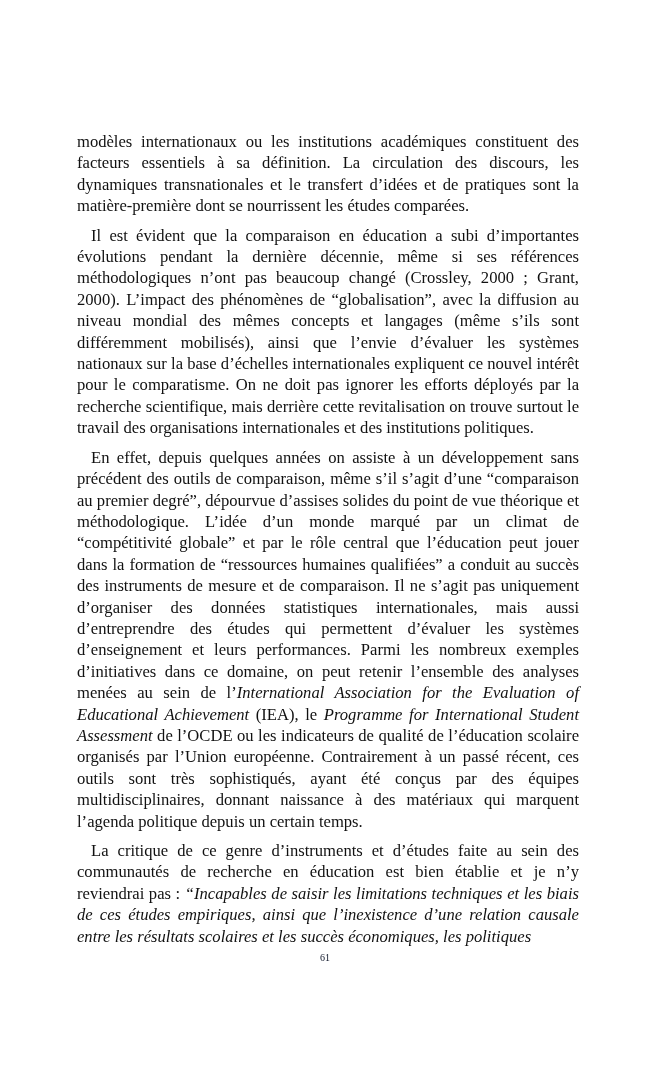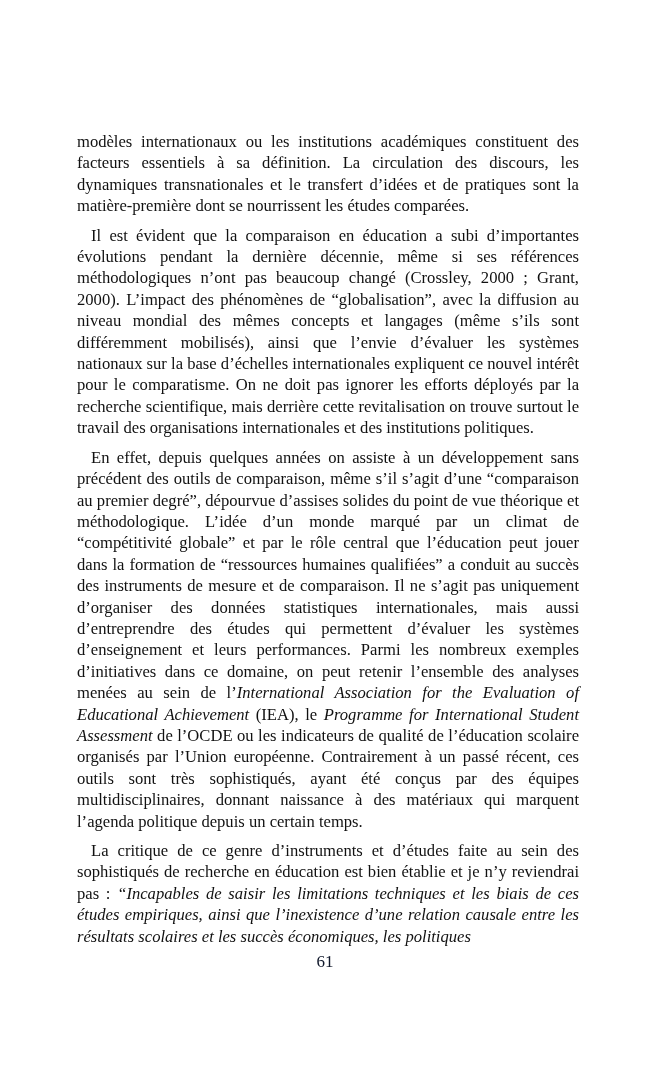--- a/index.html
+++ b/index.html
@@ -20,31 +20,31 @@
     text-indent: 14px;
   }
   .para.first { text-indent: 0; }
   .para em { font-style: italic; }
   .folio {
     position: absolute;
     left: 0; right: 0;
     top: 952px;
     text-align: center;
     font-family: "Liberation Serif", "DejaVu Serif", serif;
-    font-size: 17px;
+    font-size: 10px;
     color: #0f172a;
   }
 </style>
 </head>
 <body>
 
 <div class="page">
   <p class="para first">
     <span>modèles internationaux ou les institutions académiques constituent des facteurs essentiels à sa définition. La circulation des discours, les dynamiques transnationales et le transfert d’idées et de pratiques sont la matière-première dont se nourrissent les études comparées.</span>
   </p>
   <p class="para">
     <span>Il est évident que la comparaison en éducation a subi d’importantes évolutions pendant la dernière décennie, même si ses références méthodologiques n’ont pas beaucoup changé (Crossley, 2000 ; Grant, 2000). L’impact des phénomènes de “globalisation”, avec la diffusion au niveau mondial des mêmes concepts et langages (même s’ils sont différemment mobilisés), ainsi que l’envie d’évaluer les systèmes nationaux sur la base d’échelles internationales expliquent ce nouvel intérêt pour le comparatisme. On ne doit pas ignorer les efforts déployés par la recherche scientifique, mais derrière cette revitalisation on trouve surtout le travail des organisations internationales et des institutions politiques.</span>
   </p>
   <p class="para"><span>En effet, depuis quelques années on assiste à un développement sans précédent des outils de comparaison, même s’il s’agit d’une “comparaison au premier degré”, dépourvue d’assises solides du point de vue théorique et méthodologique. L’idée d’un monde marqué par un climat de “compétitivité globale” et par le rôle central que l’éducation peut jouer dans la formation de “ressources humaines qualifiées” a conduit au succès des instruments de mesure et de comparaison. Il ne s’agit pas uniquement d’organiser des données statistiques internationales, mais aussi d’entreprendre des études qui permettent d’évaluer les systèmes d’enseignement et leurs performances. Parmi les nombreux exemples d’initiatives dans ce domaine, on peut retenir l’ensemble des analyses menées au sein de l’</span><em>International Association for the Evaluation of Educational Achievement</em><span> (IEA), le </span><em>Programme for International Student Assessment</em><span> de l’OCDE ou les indicateurs de qualité de l’éducation scolaire organisés par l’Union européenne. Contrairement à un passé récent, ces outils sont très sophistiqués, ayant été conçus par des équipes multidisciplinaires, donnant naissance à des matériaux qui marquent l’agenda politique depuis un certain temps.</span></p>
-  <p class="para"><span>La critique de ce genre d’instruments et d’études faite au sein des sophistiqués de recherche en éducation est bien établie et je n’y reviendrai pas : </span><em>“Incapables de saisir les limitations techniques et les biais de ces études empiriques, ainsi que l’inexistence d’une relation causale entre les résultats scolaires et les succès économiques, les politiques</em></p>
+  <p class="para"><span>La critique de ce genre d’instruments et d’études faite au sein des communautés de recherche en éducation est bien établie et je n’y reviendrai pas : </span><em>“Incapables de saisir les limitations techniques et les biais de ces études empiriques, ainsi que l’inexistence d’une relation causale entre les résultats scolaires et les succès économiques, les politiques</em></p>
 </div>
 
 <div class="folio">61</div>
 
 </body></html>

